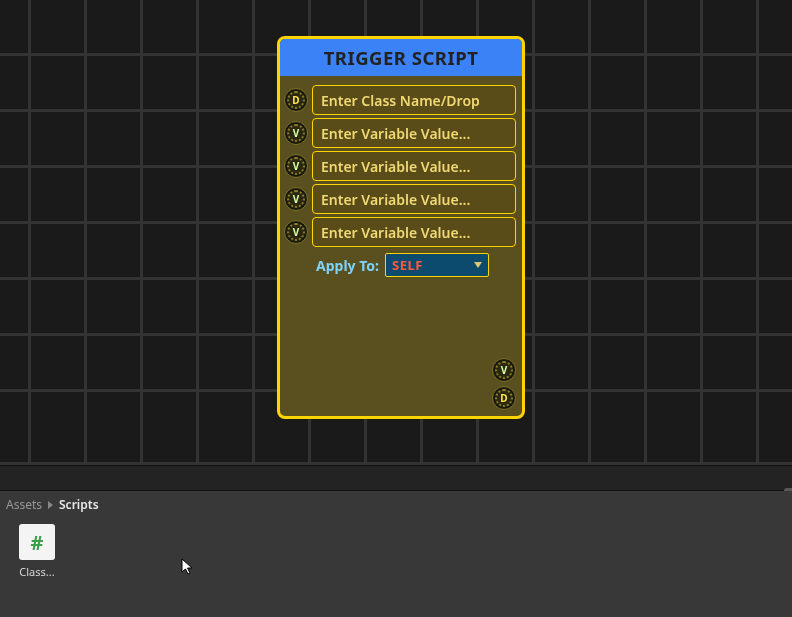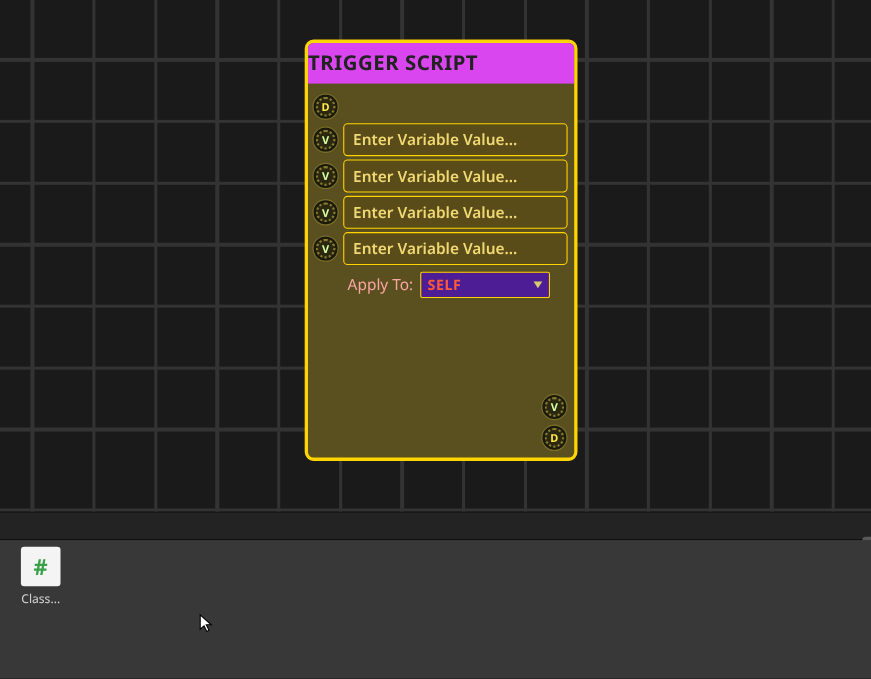--- a/index.html
+++ b/index.html
@@ -1,33 +1,33 @@
 <!DOCTYPE html>
 <html><head>
   <meta charset="utf-8">
   <style>
     *{margin:0;padding:0;box-sizing:border-box}
     body{width:792px;height:617px;overflow:hidden;font-family:system-ui,-apple-system,sans-serif;background:#1a1a1a}
     .canvas{width:792px;height:465px;background:#1a1a1a;position:relative;background-image:repeating-linear-gradient(0deg,transparent,transparent 53px,#333 53px,#333 56px),repeating-linear-gradient(90deg,transparent,transparent 53px,#333 53px,#333 56px);background-position:-25px -20px}
     .node{position:absolute;left:277px;top:36px;width:248px;border:3px solid #ffd400;border-radius:8px;background:#5a4f1e;overflow:hidden}
-    .node-header{background:#d946ef;padding:6px 0;}
+    .node-header{background:#3b82f6;padding:6px 0;text-align:center}
     .node-title{font-weight:700;font-size:18.5px;color:#222;letter-spacing:.5px}
     .node-body{padding:6px 6px 6px 4px;position:relative}
     .row{display:flex;align-items:center;gap:4px;margin:3px 0}
     .badge{width:24px;height:24px;flex-shrink:0;border-radius:50%;border:1px solid #7a6e2a;background:radial-gradient(circle at 50% 50%,#2b280f 0 55%,#1a1a0a 60%);position:relative;display:flex;align-items:center;justify-content:center}
     .badge::before{content:"";position:absolute;inset:2px;border-radius:50%;border:2px dotted #8a7c2e}
     .badge span{position:relative;font-size:10px;font-weight:700;z-index:2}
     .badge-d span{color:#ffe84a}
     .badge-v span{color:#d5ffa6}
     .spacer{width:24px;height:24px;flex-shrink:0}
     .field{flex:1;height:30px;background:#5a4c18;border:1.5px solid #ffd400;border-radius:4px;padding:0 8px;display:flex;align-items:center;overflow:hidden}
     .field-text{color:#f0d974;font-weight:600;font-size:14px;white-space:nowrap}
     .apply-row{display:flex;align-items:center;gap:6px;margin:6px 0 4px 32px}
-    .apply-label{color:#fca5a5;font-weight:400;font-size:14px}
-    .select{width:118px;height:24px;border:1.5px solid #ffd400;border-radius:2px;background:#4c1d95;display:flex;align-items:center;padding:0 6px;gap:6px;justify-content:space-between}
+    .apply-label{color:#7dd3fc;font-weight:700;font-size:14px}
+    .select{width:104px;height:24px;border:1.5px solid #ffd400;border-radius:2px;background:#0c4a6e;display:flex;align-items:center;padding:0 6px;gap:6px;justify-content:space-between}
     .select-value{color:#ff5a3a;font-weight:700;font-size:13px;letter-spacing:.5px}
     .chev{width:0;height:0;border-left:4px solid transparent;border-right:4px solid transparent;border-top:6px solid #d8c872}
     .out-ports{position:absolute;right:6px;bottom:6px;display:flex;flex-direction:column;gap:4px}
     .node-body{min-height:340px}
     .divider{height:26px;background:#232323;border-top:1px solid #111;border-bottom:1px solid #111}
     .browser{height:126px;background:#383838;position:relative}
     .crumbs{display:flex;align-items:center;gap:6px;padding:5px 6px;color:#bdbdbd;font-size:12px}
     .crumb{color:#989898}
     .crumb.active{color:#e8e8e8;font-weight:600}
     .crumb-div{width:0;height:0;border-top:4px solid transparent;border-bottom:4px solid transparent;border-left:5px solid #888}
@@ -45,20 +45,23 @@
 
 <div class="canvas">
   <div class="node">
     <div class="node-header">
       <div class="node-title">TRIGGER SCRIPT</div>
     </div>
     <div class="node-body">
       <div class="row">
         <div class="badge badge-d">
             <span>D</span>
+          </div>
+        <div class="field">
+            <span class="field-text">Enter Class Name/Drop</span>
           </div>
       </div>
       <div class="row">
         <div class="badge badge-v">
             <span>V</span>
           </div>
         <div class="field">
             <span class="field-text">Enter Variable Value...</span>
           </div>
       </div>
@@ -102,20 +105,25 @@
           </div>
       </div>
     </div>
   </div>
 </div>
 
 <div class="divider"></div>
 <div class="side-handle"></div>
 
 <div class="browser">
+  <div class="crumbs">
+    <span class="crumb">Assets</span>
+    <span class="crumb-div"></span>
+    <span class="crumb active">Scripts</span>
+  </div>
   <div class="assets">
     <div class="asset">
       <div class="thumb">
           <span class="hash">#</span>
         </div>
       <span class="asset-name">Class...</span>
     </div>
   </div>
 </div>
 

